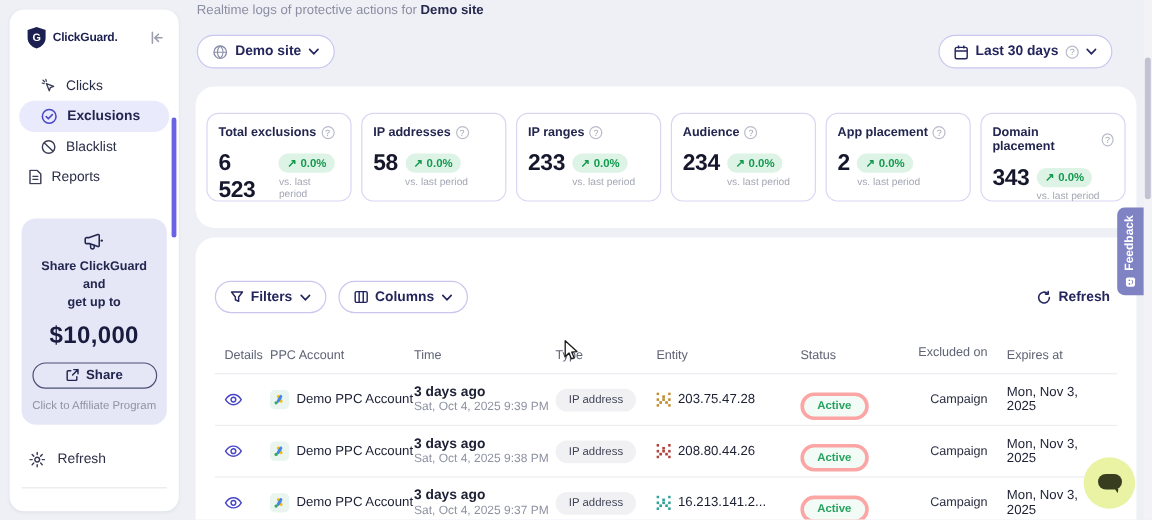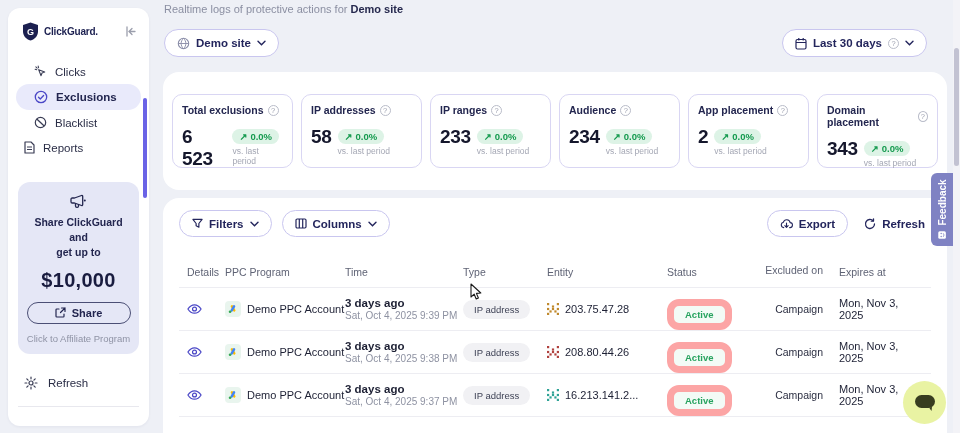--- a/index.html
+++ b/index.html
@@ -49,21 +49,21 @@
   .stat-value { font-size:19px; font-weight:bold; color:#15172c; letter-spacing:-.3px; }
   .delta-badge { display:inline-flex; align-items:center; gap:3px; background:#ddf3e6; color:#149a4e;
                  font-size:9.5px; font-weight:bold; padding:2px 7px; border-radius:9px; }
   .vs-period { font-size:8.5px; color:#a4a7b4; margin-top:2px; }
   .help-dot { width:11px; height:11px; border:1px solid #b9bcc9; border-radius:50%; color:#9ea1b0; font-size:7.5px;
               display:inline-flex; align-items:center; justify-content:center; font-weight:normal; }
 
   
   .table-wrap { position:absolute; left:163px; top:198px; width:784px; height:260px; background:#fff;
                 border-radius:16px 16px 0 0; padding:12px 16px 0 16px; }
-  .toolbar { display:flex; align-items:center; gap:10px; }
+  .toolbar { display:flex; align-items:center; gap:10px;margin-top:24px; }
   .toolbar .spacer { flex:1; }
   .tool-pill { height:27px; display:inline-flex; align-items:center; gap:6px; padding:0 12px; background:#fff;
                border:1px solid #c9c6ef; border-radius:14px; font-size:11.5px; font-weight:bold; color:#23255c; cursor:pointer; }
   .refresh-btn { display:inline-flex; align-items:center; gap:6px; font-size:11.5px; font-weight:bold; color:#23255c;
                  background:none; border:none; cursor:pointer; padding:0 6px; }
 
   .thead { display:flex; align-items:flex-end; margin-top:18px; padding-bottom:9px; font-size:10.5px; color:#5f6375; }
   .trow { display:flex; align-items:center; height:43px; border-top:1px solid #ededf2; font-size:11.5px; }
   .c-details { width:46px; padding-left:6px; }
   .c-ppc     { width:120px; }
@@ -76,21 +76,21 @@
   .thead .c-details { padding-left:8px; }
   .thead .c-excl { line-height:1.3; }
   .eye-btn { background:none; border:none; cursor:pointer; padding:2px; }
   .ppc-cell { display:flex; align-items:center; gap:6px; font-size:11px; color:#1d2034; }
   .ads-chip { width:16px; height:16px; border-radius:4px; background:#e9f5ee; display:flex; align-items:center; justify-content:center; }
   .time-main { font-weight:bold; color:#1d2034; font-size:11.5px; }
   .time-sub { font-size:10px; color:#8e92a2; margin-top:1px; }
   .type-chip { display:inline-block; background:#f1f1f4; border-radius:11px; padding:4px 11px; font-size:9.5px; color:#3f4356; }
   .entity-cell { display:flex; align-items:center; gap:6px; font-size:11px; color:#1d2034; }
   .identicon rect { fill:var(--ic); }
-  .status-pill { display:inline-block; border:7px solid #fca5a5; background:#f3fbf6; color:#27a35f;
+  .status-pill { display:inline-block; border:3px solid #fca5a5; background:#f3fbf6; color:#27a35f;
                  font-size:9.5px; font-weight:bold; padding:3px 11px; border-radius:12px; }
   .excl-cell { font-size:10.5px; color:#2b2e41; }
   .exp-cell { font-size:11px; color:#1d2034; }
 
   
   .feedback-tab { position:absolute; right:7px; top:173px; width:22px; height:73px; background:#7f82c3;
                   border-radius:6px 0 0 6px; display:flex; align-items:center; justify-content:center; cursor:pointer; }
   .feedback-inner { transform:rotate(-90deg); display:flex; align-items:center; gap:5px; white-space:nowrap; }
   .feedback-label { color:#fff; font-size:10px; font-weight:bold; }
   .scroll-track { position:absolute; right:0; top:0; width:7px; height:433px; background:#f3f3f7; }
@@ -359,43 +359,34 @@
           </svg>
       </span>
       <span>Columns</span>
       <span>
         <svg width="9" height="6" viewBox="0 0 9 6">
             <path d="M1 1.2 4.5 4.8 8 1.2" stroke="#23255c" stroke-width="1.4" fill="none" stroke-linecap="round"></path>
           </svg>
       </span>
     </button>
     <span class="spacer"></span>
-    <button class="tool-pill">
-      <span>
-        <svg width="13" height="11" viewBox="0 0 14 12">
-            <path d="M4 10.5A3 3 0 0 1 3.6 4.6 3.8 3.8 0 0 1 11 5a2.7 2.7 0 0 1-.6 5.5" fill="none" stroke="#23255c" stroke-width="1.2" stroke-linecap="round"></path>
-            <path d="M7 5.5V10M5.2 8.4 7 10.2l1.8-1.8" stroke="#23255c" stroke-width="1.2" fill="none" stroke-linecap="round" stroke-linejoin="round"></path>
-          </svg>
-      </span>
-      <span>Export</span>
-    </button>
     <button class="refresh-btn">
       <span>
         <svg width="12" height="12" viewBox="0 0 12 12">
             <path d="M10.5 6a4.5 4.5 0 1 1-1.3-3.2" fill="none" stroke="#23255c" stroke-width="1.3" stroke-linecap="round"></path>
             <path d="M9.5 0.8v2.3H7.2" fill="none" stroke="#23255c" stroke-width="1.3" stroke-linecap="round" stroke-linejoin="round"></path>
           </svg>
       </span>
       <span>Refresh</span>
     </button>
   </div>
 
   <div class="thead">
     <div class="c-details">Details</div>
-    <div class="c-ppc">PPC Program</div>
+    <div class="c-ppc">PPC Account</div>
     <div class="c-time">Time</div>
     <div class="c-type">Type</div>
     <div class="c-entity">Entity</div>
     <div class="c-status">Status</div>
     <div class="c-excl">Excluded on</div>
     <div class="c-exp">Expires at</div>
   </div>
 
   <div class="trow">
     <div class="c-details"><button class="eye-btn"><svg width="15" height="12" viewBox="0 0 16 12">

